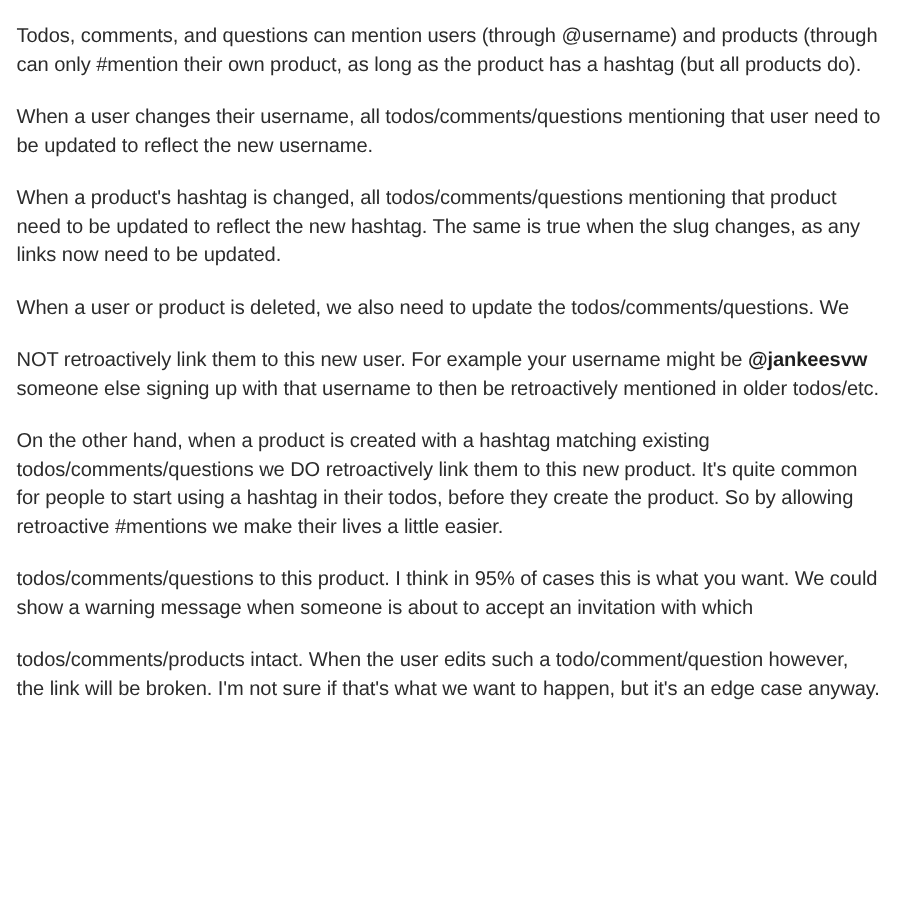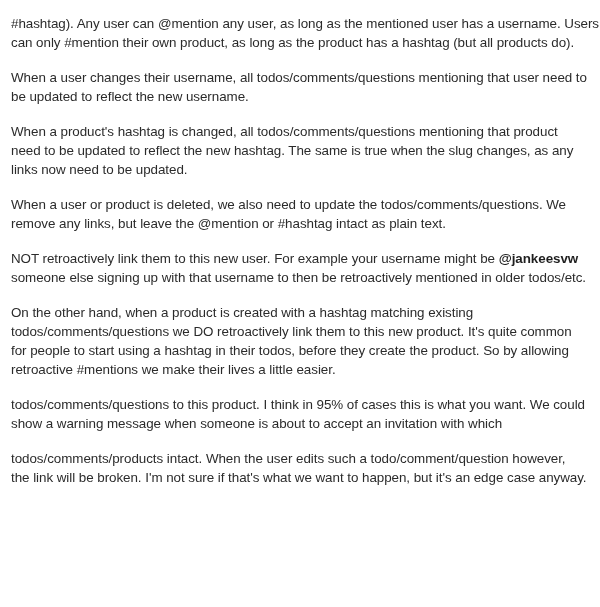--- a/index.html
+++ b/index.html
@@ -35,38 +35,37 @@
       font-weight: bold;
       color: #1f1f1f;
     }
   </style>
 </head>
 <body>
 
 <div class="doc">
 
   <p>
-    <span class="line">#hashtag). Any user can @mention any user, as long as the mentioned user has a username. Users</span>
+    <span class="line">Todos, comments, and questions can mention users (through @username) and products (through</span>
     <span class="line">can only #mention their own product, as long as the product has a hashtag (but all products do).</span>
   </p>
 
   <p>
     <span class="line">When a user changes their username, all todos/comments/questions mentioning that user need to</span>
     <span class="line">be updated to reflect the new username.</span>
   </p>
 
   <p>
     <span class="line">When a product's hashtag is changed, all todos/comments/questions mentioning that product</span>
     <span class="line">need to be updated to reflect the new hashtag. The same is true when the slug changes, as any</span>
     <span class="line">links now need to be updated.</span>
   </p>
 
   <p>
     <span class="line">When a user or product is deleted, we also need to update the todos/comments/questions. We</span>
-    <span class="line">remove any links, but leave the @mention or #hashtag intact as plain text.</span>
   </p>
 
   <p>
     <span class="line"><span>NOT retroactively link them to this new user. For example your username might be </span><b>@jankeesvw</b></span>
     <span class="line">someone else signing up with that username to then be retroactively mentioned in older todos/etc.</span>
   </p>
 
   <p>
     <span class="line">On the other hand, when a product is created with a hashtag matching existing</span>
     <span class="line">todos/comments/questions we DO retroactively link them to this new product. It's quite common</span>

